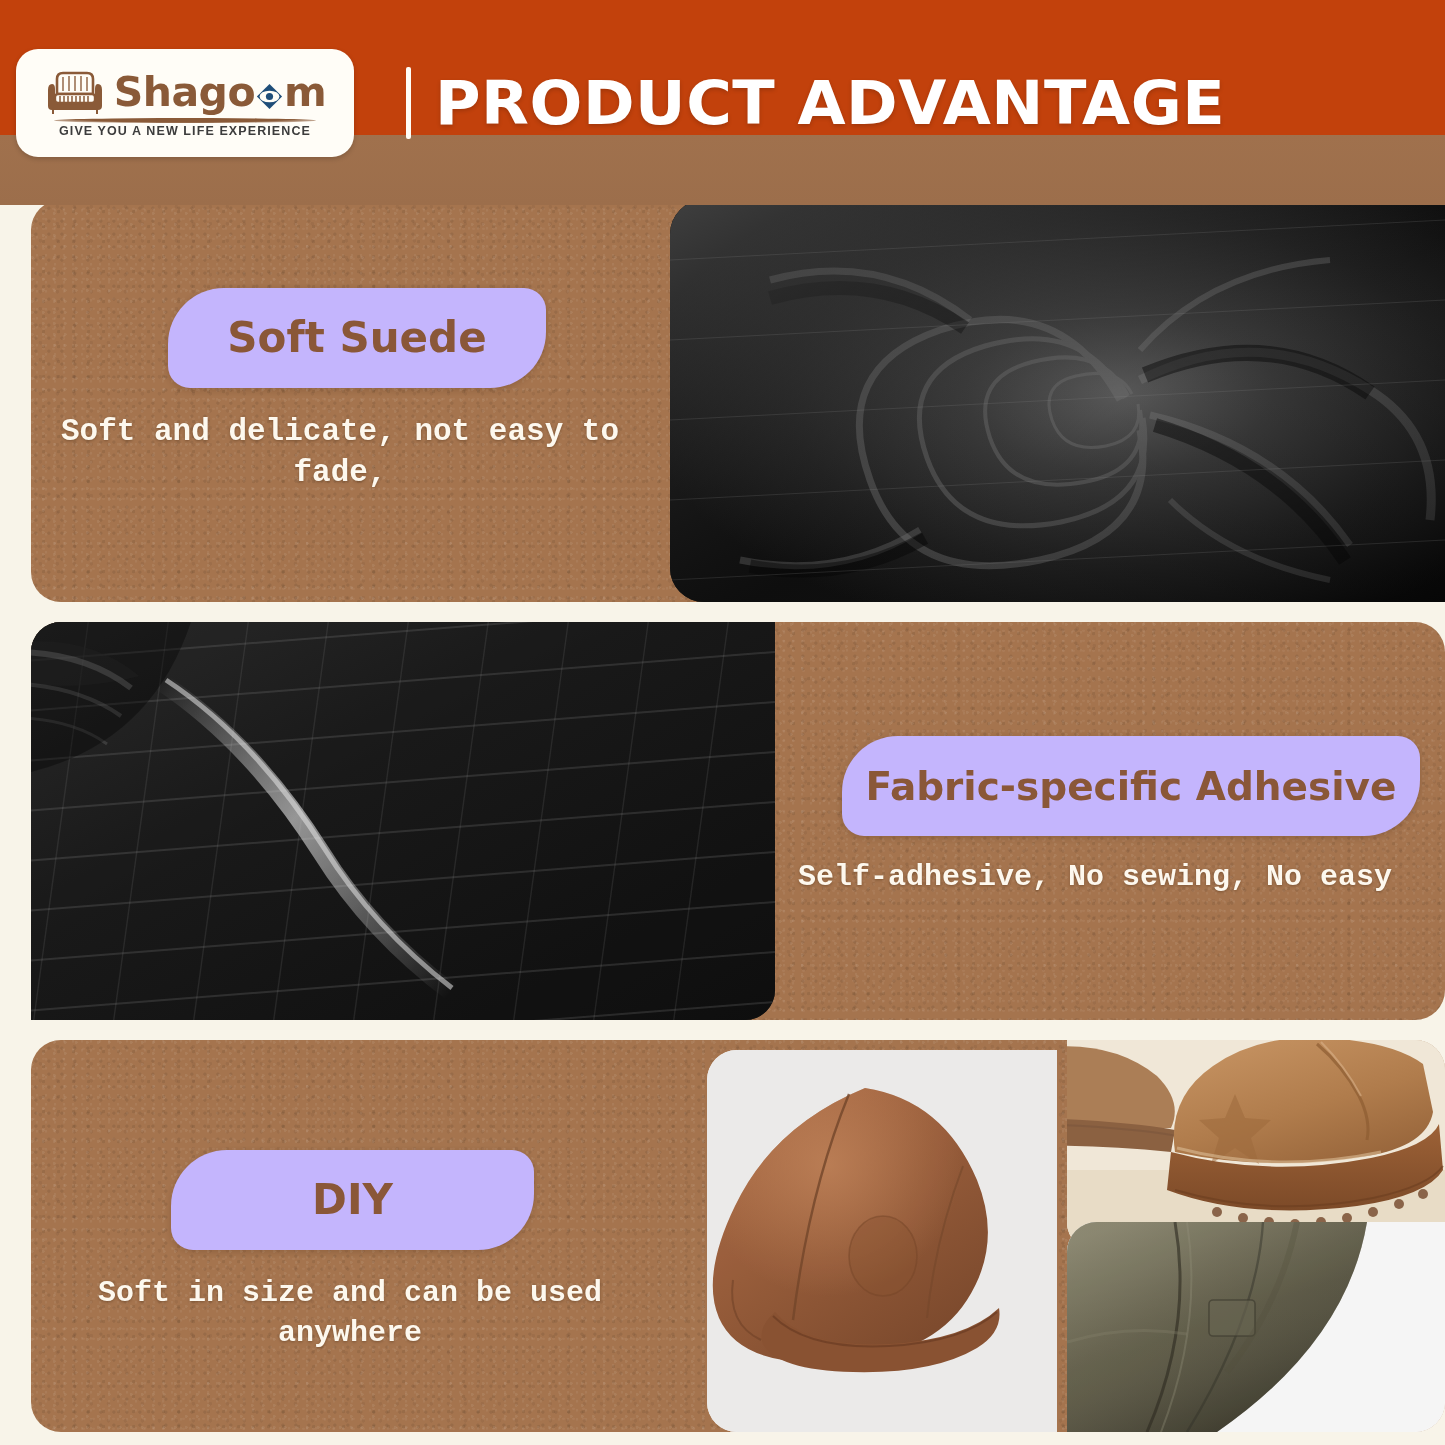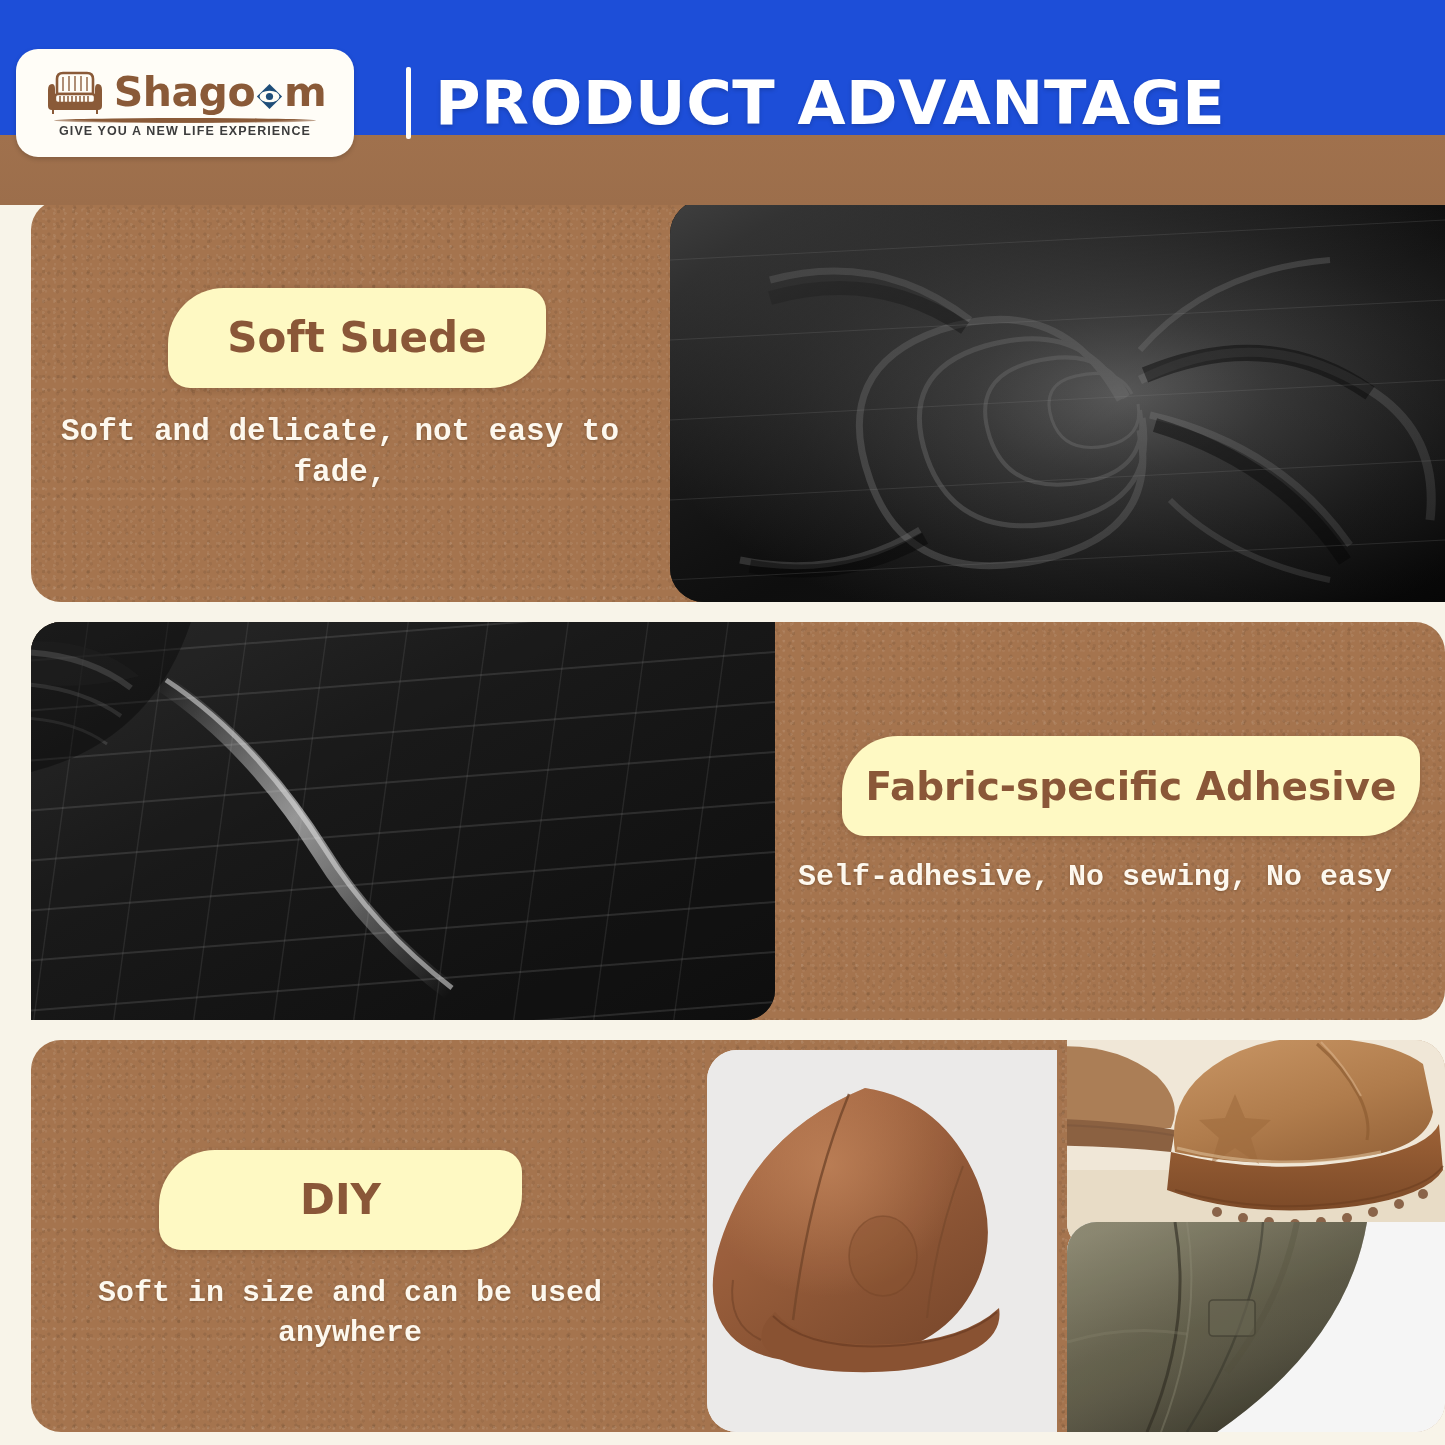--- a/index.html
+++ b/index.html
@@ -16,21 +16,21 @@
     position:relative;
     width:1445px; height:1445px;
     background:#f8f4e9;
     overflow:hidden;
   }
 
   
   .header {
     position:absolute;
     left:0; top:0; width:1445px; height:205px;
-    background:#1d4ed8;
+    background:#c2410c;
     display:flex; align-items:center;
     padding-left:16px;
     z-index:6;
   }
   .header::after{
     content:""; position:absolute; left:0; right:0; bottom:0; height:70px;
     background:linear-gradient(to bottom,#a0714d 0%,#9c6e4b 100%);
   }
 
   .logo-box {
@@ -87,21 +87,21 @@
       radial-gradient(circle at 67% 14%, rgba(255,255,255,.06) 0 1.2px, transparent 1.5px),
       radial-gradient(circle at 84% 78%, rgba(0,0,0,.07) 0 1.5px, transparent 1.9px),
       radial-gradient(circle at 25% 88%, rgba(255,255,255,.05) 0 1.1px, transparent 1.4px),
       radial-gradient(circle at 55% 40%, rgba(0,0,0,.05) 0 1.6px, transparent 2px);
     background-size:11px 11px, 13px 13px, 9px 9px, 15px 15px, 10px 10px, 17px 17px;
   }
 
   
   .pill {
     position:absolute;
-    background:#fef9c3;
+    background:#c4b5fd;
     border-radius:56px 22px 56px 22px;
     display:flex; align-items:center; justify-content:center;
     box-shadow:0 2px 6px rgba(60,30,10,.20);
     z-index:4;
   }
   .pill-text {
     font-family:"DejaVu Sans", sans-serif;
     font-weight:bold; color:#8a5738;
     line-height:1; white-space:nowrap;
   }
@@ -150,21 +150,21 @@
   .pill2 .pill-text{ font-size:39px; }
   .sub2{ left:790px; top:858px; width:610px; font-size:30px; }
 
   
   .sec3-card{
     position:absolute; left:31px; top:1040px;
     width:1414px; height:392px;
     border-radius:30px;
     z-index:2;
   }
-  .pill3{ left:159px; top:1150px; width:363px; height:100px; }
+  .pill3{ left:171px; top:1150px; width:363px; height:100px; }
   .pill3 .pill-text{ font-size:42px; }
   .sub3{ left:30px; top:1274px; width:640px; font-size:30px; }
 
   .sec3-photo-a{
     position:absolute; left:707px; top:1050px;
     width:350px; height:382px;
     border-radius:30px 0 0 30px; overflow:hidden; z-index:3;
     background:#f3f2f0;
   }
   .sec3-photo-b{

